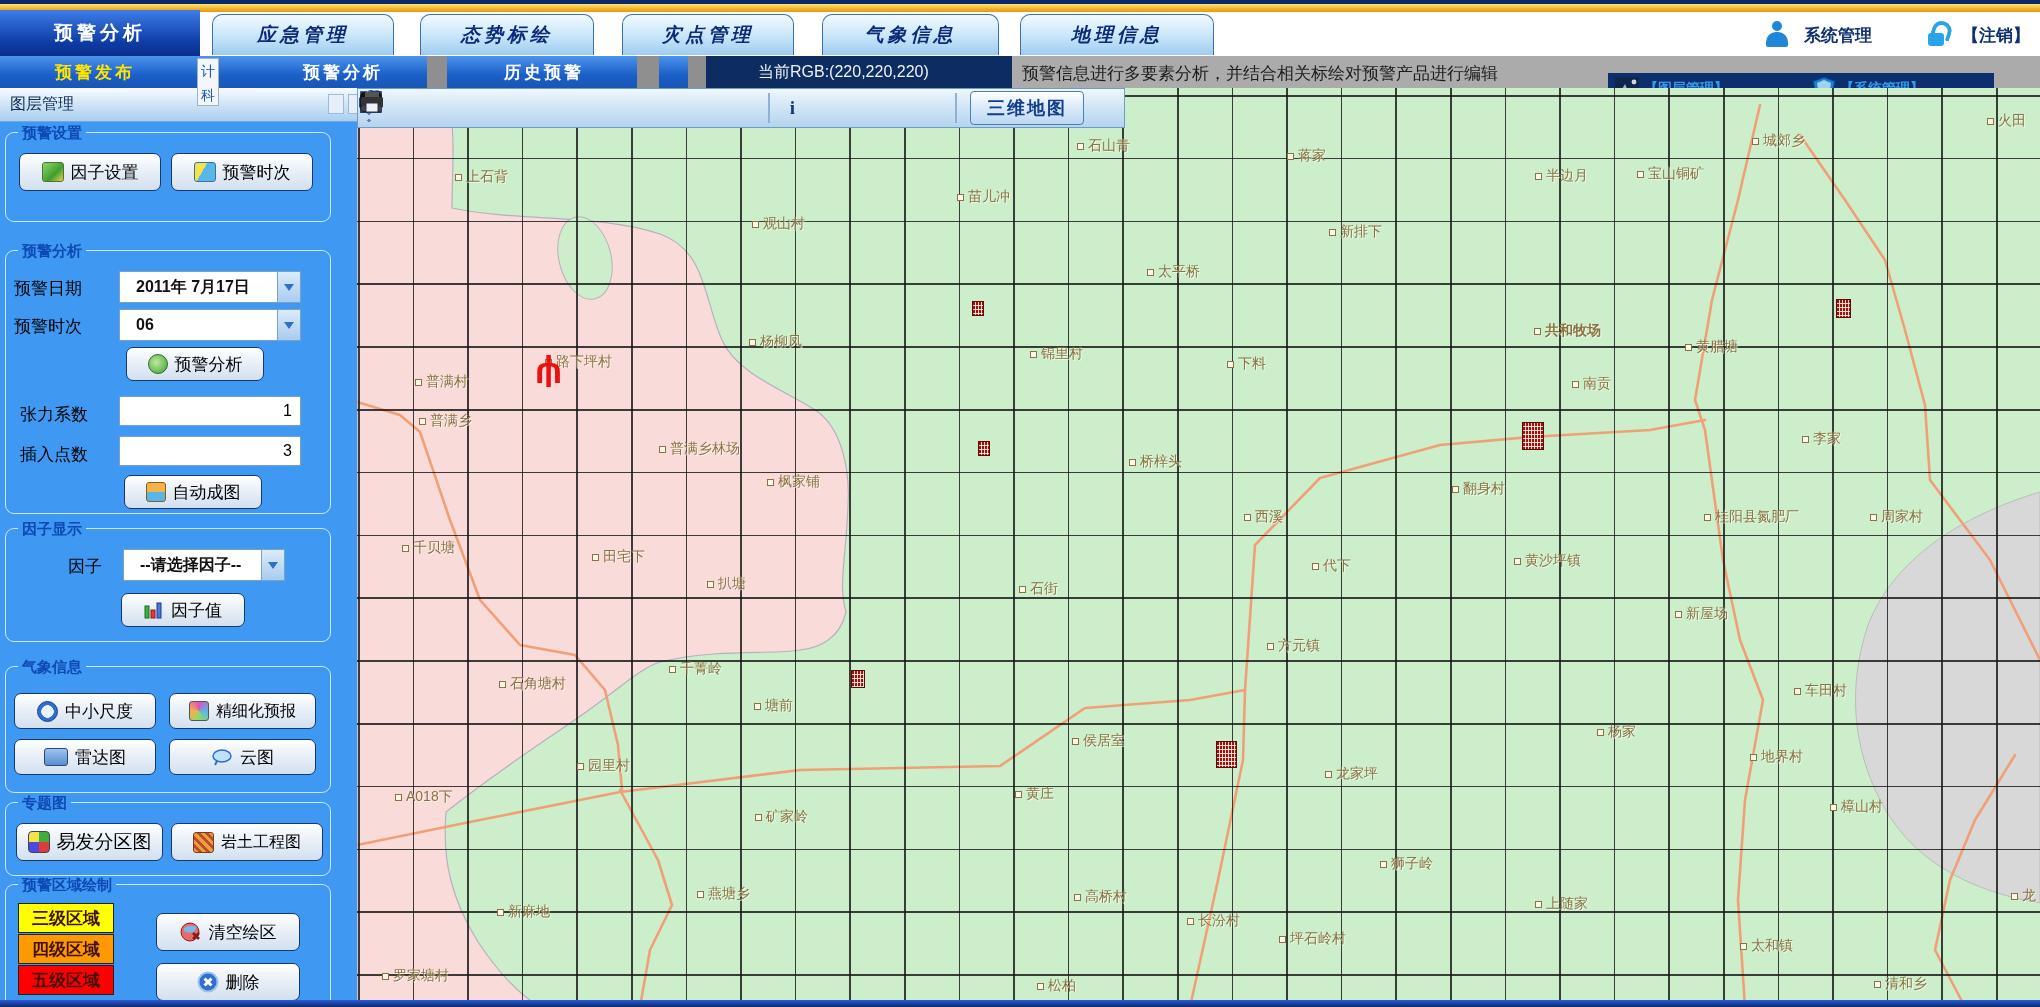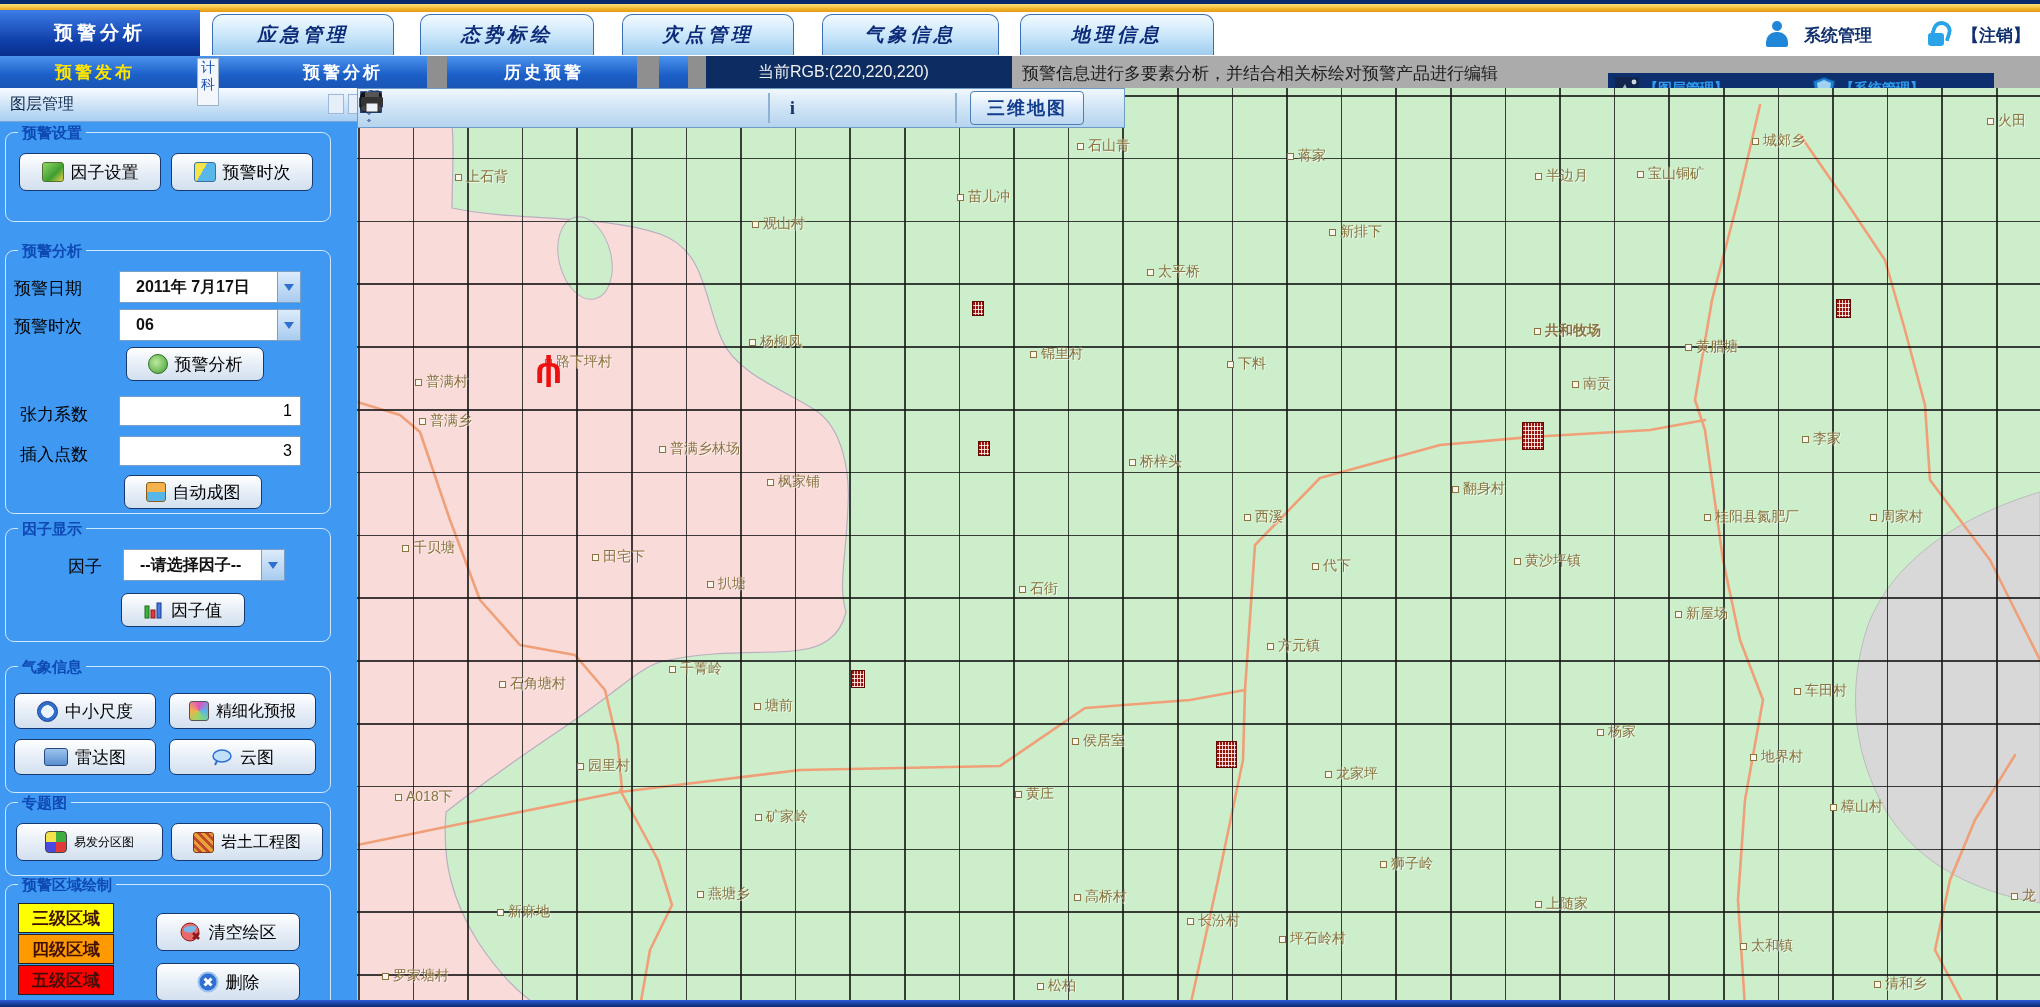--- a/index.html
+++ b/index.html
@@ -32,21 +32,21 @@
       color:#fff;font-weight:bold;font-size:17px;letter-spacing:3px;cursor:pointer;}
   .subnav .item.pub{color:#ffe500;}
   .subnav .gsep{position:absolute;top:0;height:32px;background:#8f8f8f;}
   .rgbbox{position:absolute;left:706px;top:0;width:306px;height:32px;background:#0d2c62;
       color:#f2f2f2;font-size:16px;display:flex;align-items:center;padding-left:52px;box-sizing:border-box;}
   .grayzone{position:absolute;left:1012px;top:0;width:1028px;height:32px;background:#ababab;overflow:hidden;}
   .desc{position:absolute;left:10px;top:6px;color:#1c1c1c;font-size:17px;white-space:nowrap;}
   .mgrbtn{position:absolute;top:17px;height:32px;background:#0e2f6e;display:flex;align-items:center;gap:4px;
       color:#2e9bf0;font-weight:bold;font-size:14px;padding:0 6px;cursor:pointer;}
   .frag{position:absolute;left:197px;top:58px;width:20px;height:46px;background:#f3f6fa;border:1px solid #9db3cc;
-      color:#1a55b0;font-size:14px;line-height:17px;text-align:center;overflow:hidden;z-index:30;}
+      color:#1a55b0;font-size:14px;line-height:24px;text-align:center;overflow:hidden;z-index:30;}
   
   .sidebar{position:absolute;left:0;top:88px;width:382px;height:919px;background:#3f98f2;}
   .sb-header{position:absolute;left:0;top:0;width:100%;height:34px;
       background:linear-gradient(#f6fbff,#cfe4f6 50%,#a9cff2);border-bottom:1px solid #7aa6d6;
       display:flex;align-items:center;color:#102a4e;font-size:16px;padding-left:10px;box-sizing:border-box;}
   .sb-hbtn{position:absolute;top:6px;width:14px;height:18px;background:#e6eef9;border:1px solid #9db8d8;}
   .group{position:absolute;left:5px;width:324px;border:1px solid #cfe8ff;border-radius:9px;}
   .legend{position:absolute;left:12px;top:-9px;background:#3f98f2;color:#0e49b4;font-size:15px;font-weight:bold;padding:0 4px;}
   .btn{position:absolute;background:linear-gradient(#ffffff,#e9f0f8 45%,#d3e0ef);
       border:1px solid #17386e;border-radius:7px;display:flex;align-items:center;justify-content:center;gap:7px;
@@ -231,21 +231,21 @@
         <svg width="22" height="18" viewBox="0 0 22 18">
           <ellipse cx="11" cy="8" rx="9" ry="6" fill="#bfe0f8" stroke="#2f6fd0" stroke-width="1.5"></ellipse>
           <path d="M6 13 L4 17" stroke="#2f6fd0" stroke-width="2"></path>
         </svg>
         <span>云图</span>
       </div>
     </div>
 
     <div class="group" style="top:714px;height:72px;">
       <span class="legend">专题图</span>
-      <div class="btn" style="left:10px;top:20px;width:145px;height:36px;font-size:12px;">
+      <div class="btn" style="left:10px;top:20px;width:145px;height:36px;font-size:19px;">
         <span class="icn" style="width:20px;height:20px;background:conic-gradient(#3fae3f 0 25%,#e03a3a 25% 50%,#4a4ae0 50% 75%,#f3e24a 75%);border-radius:4px;border:1px solid #444;"></span>
         <span>易发分区图</span>
       </div>
       <div class="btn" style="left:165px;top:20px;width:150px;height:36px;font-size:16px;">
         <span class="icn" style="width:19px;height:19px;background:repeating-linear-gradient(45deg,#e8a23a 0 3px,#c04a2a 3px 6px);border:1px solid #7a3a1a;"></span>
         <span>岩土工程图</span>
       </div>
     </div>
 
     <div class="group" style="top:796px;height:116px;border-bottom:none;border-radius:9px 9px 0 0;">

